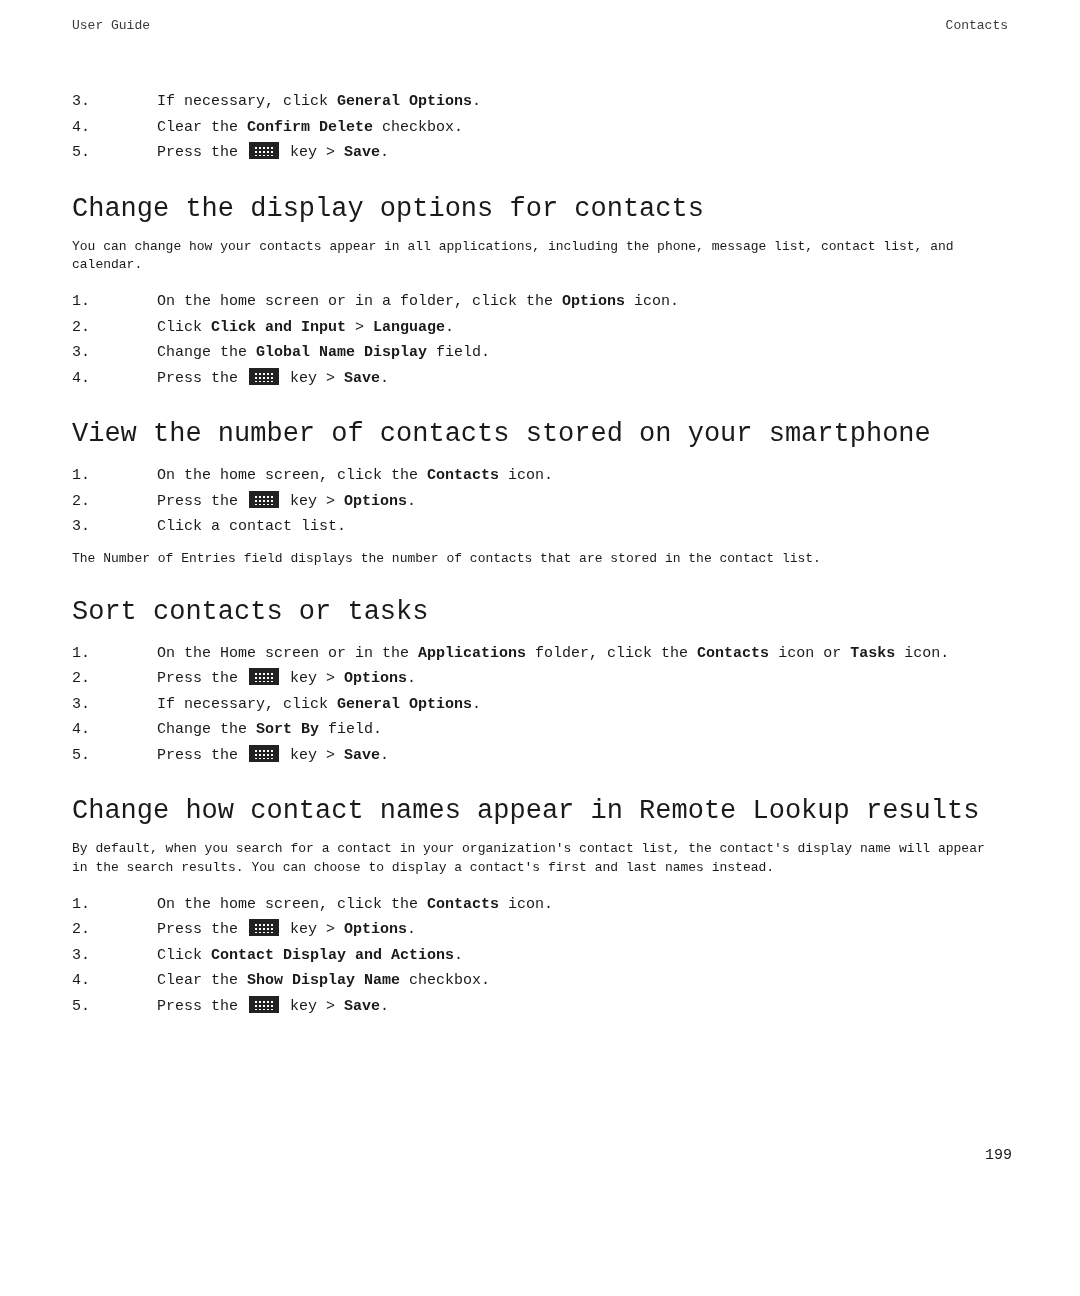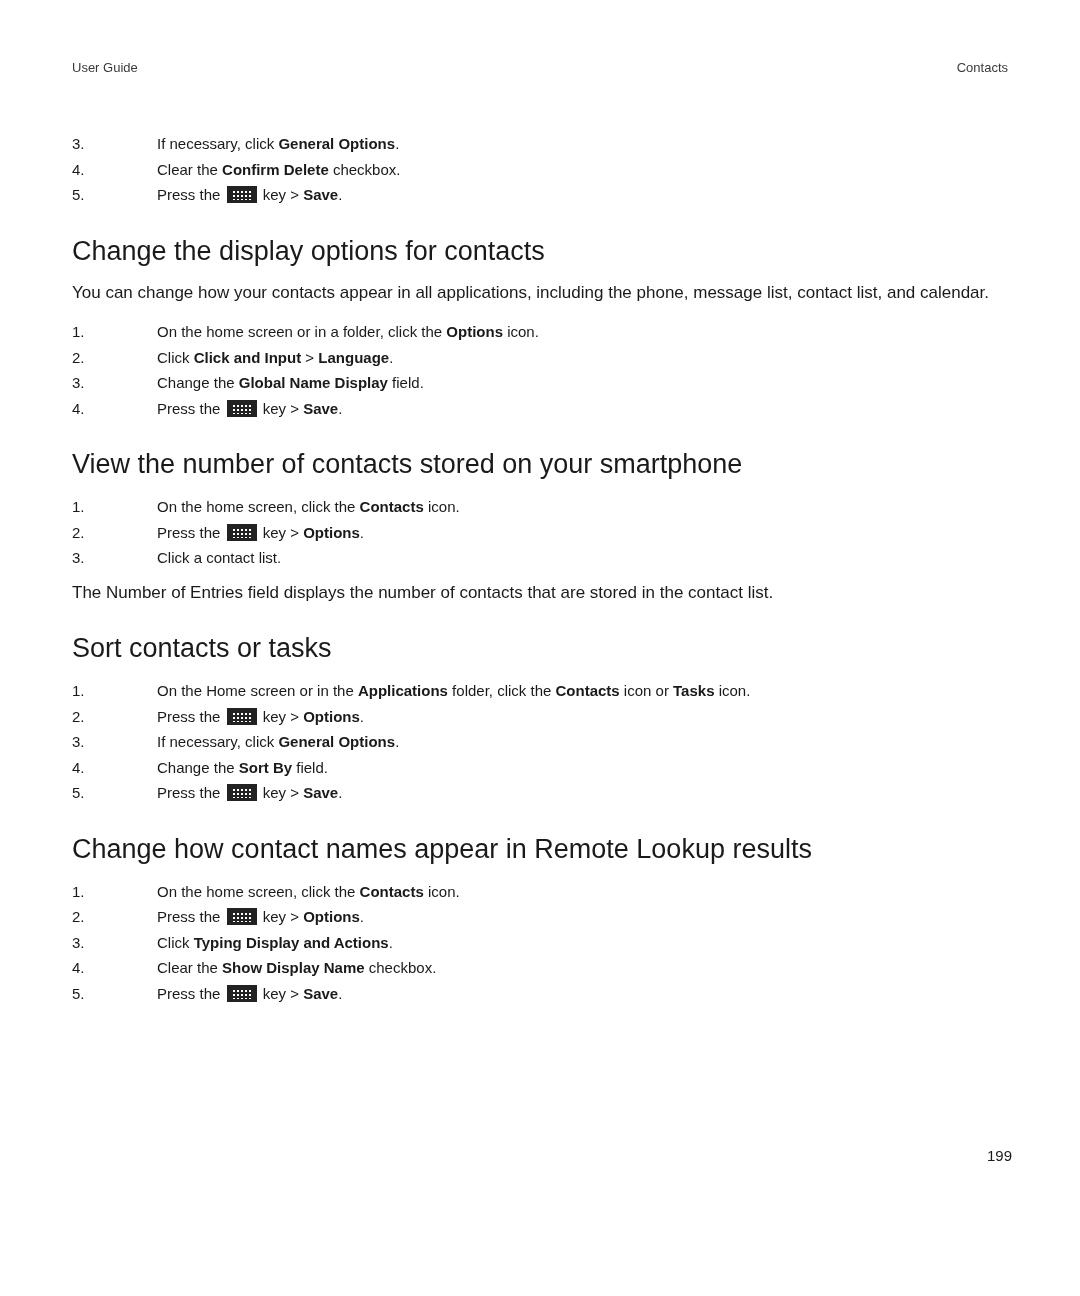--- a/index.html
+++ b/index.html
@@ -4,40 +4,41 @@
 <style>
   body {
     font-family: Arial, Helvetica, sans-serif;
     margin: 0;
     padding: 0;
     background: #fff;
     color: #1a1a1a;
     width: 1080px;
   }
   .page {
-    padding: 60px 72px 36px 72px;
+    padding: 18px 72px 36px 72px;
     position: relative;
     min-height: 1200px;
     box-sizing: border-box;
+    font-family: Liberation Mono, monospace;
   }
   .running-head {
     display: flex;
     justify-content: space-between;
     font-size: 13px;
     color: #3a3a3a;
     margin-bottom: 56px;
   }
   h2.section-title {
     font-size: 27px;
     font-weight: 400;
     margin: 28px 0 14px 0;
     color: #1a1a1a;
   }
   p.body {
-    font-size: 17px;
+    font-size: 13px;
     line-height: 1.45;
     margin: 10px 0 14px 0;
   }
   ol.steps {
     list-style: none;
     padding: 0;
     margin: 10px 0 10px 0;
   }
   ol.steps > li {
     display: flex;
@@ -160,32 +161,33 @@
         <li>
           <span class="num">4.</span>
           <span class="txt">Change the <span class="b">Sort By</span> field.</span>
         </li>
         <li>
           <span class="num">5.</span>
           <span class="txt">Press the <span class="bb-key"></span> key &gt; <span class="b">Save</span>.</span>
         </li>
       </ol>
       <h2 class="section-title">Change how contact names appear in Remote Lookup results</h2>
+      <p class="body">By default, when you search for a contact in your organization's contact list, the contact's display name will appear in the search results. You can choose to display a contact's first and last names instead.</p>
       <ol class="steps">
         <li>
           <span class="num">1.</span>
           <span class="txt">On the home screen, click the <span class="b">Contacts</span> icon.</span>
         </li>
         <li>
           <span class="num">2.</span>
           <span class="txt">Press the <span class="bb-key"></span> key &gt; <span class="b">Options</span>.</span>
         </li>
         <li>
           <span class="num">3.</span>
-          <span class="txt">Click <span class="b">Typing Display and Actions</span>.</span>
+          <span class="txt">Click <span class="b">Contact Display and Actions</span>.</span>
         </li>
         <li>
           <span class="num">4.</span>
           <span class="txt">Clear the <span class="b">Show Display Name</span> checkbox.</span>
         </li>
         <li>
           <span class="num">5.</span>
           <span class="txt">Press the <span class="bb-key"></span> key &gt; <span class="b">Save</span>.</span>
         </li>
       </ol>

